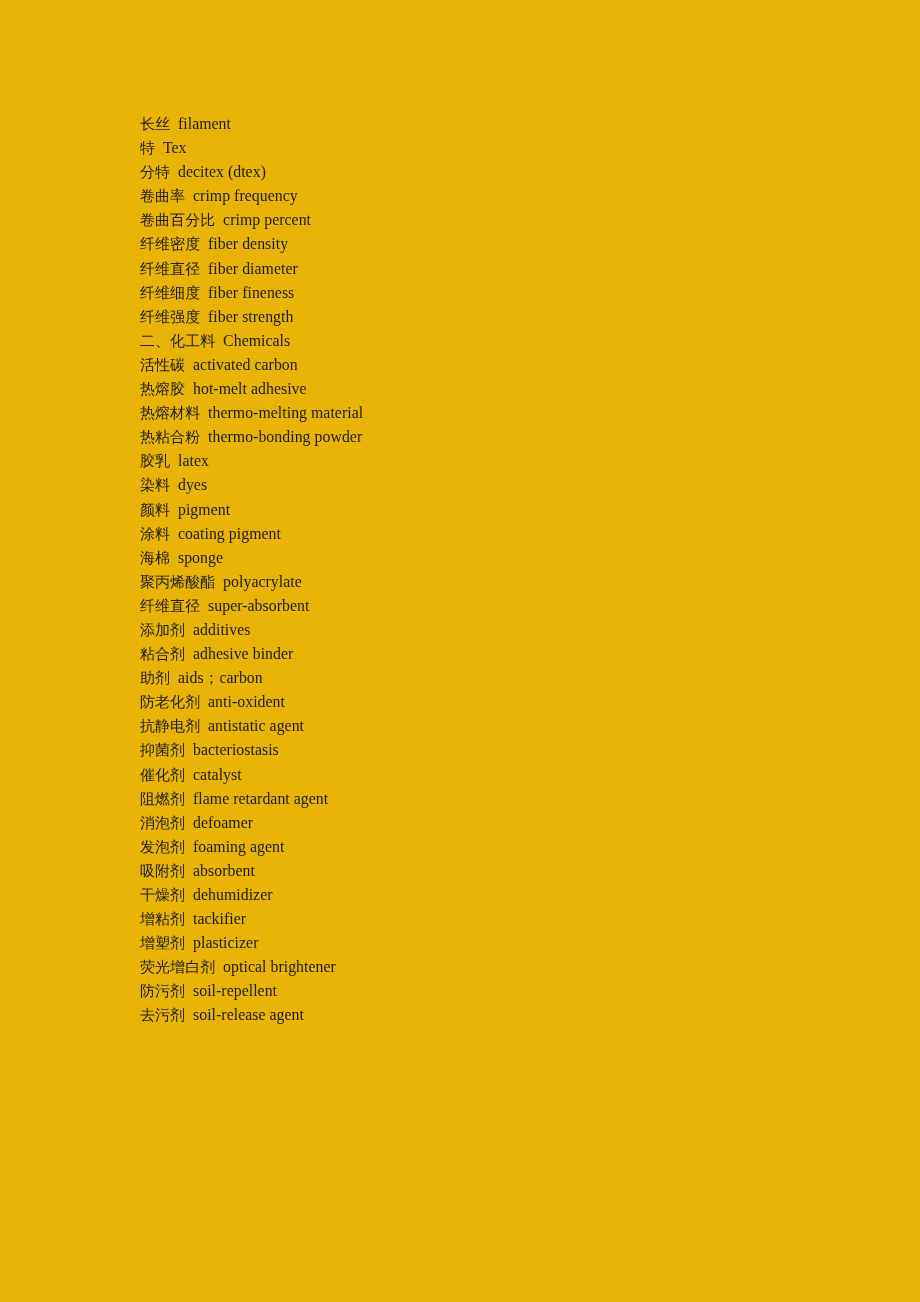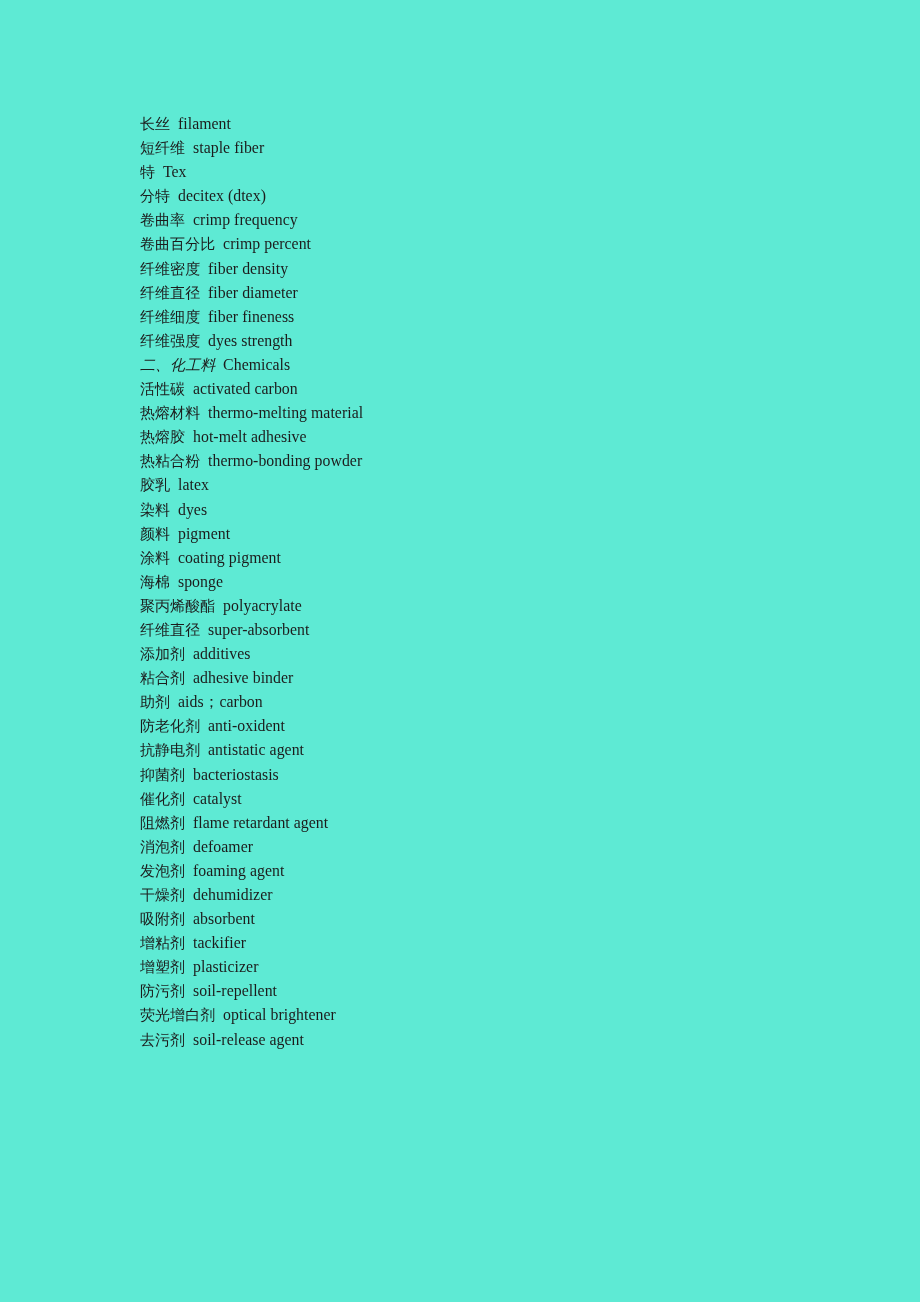--- a/index.html
+++ b/index.html
@@ -13,21 +13,21 @@
     height: 1302px;
     overflow: hidden;
     font-family: "Liberation Serif", "DejaVu Serif", serif;
     color: #1a1a1a;
     -webkit-font-smoothing: antialiased;
   }
   .page {
     position: relative;
     width: 920px;
     height: 1302px;
-    background: #5eead4;
+    background: #eab308;
     box-sizing: border-box;
   }
   .content {
     position: absolute;
     left: 140px;
     top: 112px;
     right: 60px;
   }
   .glossary-list {
     list-style: none;
@@ -44,63 +44,61 @@
   .entry .zh {
     font-family: "DejaVu Sans", "Liberation Sans", sans-serif;
     font-size: 15px;
   }
   .entry .en {
     font-family: "Liberation Serif", "DejaVu Serif", serif;
     font-size: 15.8px;
   }
   .entry.section-heading .zh {
     font-family: "DejaVu Sans", "Liberation Sans", sans-serif;
-    font-style: italic;
   }
 </style>
 </head>
 <body>
 
 <div class="page">
   <div class="content">
     <ul class="glossary-list">
         <li class="entry"><span class="zh">长丝</span>  <span class="en">filament</span></li>
-        <li class="entry"><span class="zh">短纤维</span>  <span class="en">staple fiber</span></li>
         <li class="entry"><span class="zh">特</span>  <span class="en">Tex</span></li>
         <li class="entry"><span class="zh">分特</span>  <span class="en">decitex (dtex)</span></li>
         <li class="entry"><span class="zh">卷曲率</span>  <span class="en">crimp frequency</span></li>
         <li class="entry"><span class="zh">卷曲百分比</span>  <span class="en">crimp percent</span></li>
         <li class="entry"><span class="zh">纤维密度</span>  <span class="en">fiber density</span></li>
         <li class="entry"><span class="zh">纤维直径</span>  <span class="en">fiber diameter</span></li>
         <li class="entry"><span class="zh">纤维细度</span>  <span class="en">fiber fineness</span></li>
-        <li class="entry"><span class="zh">纤维强度</span>  <span class="en">dyes strength</span></li>
+        <li class="entry"><span class="zh">纤维强度</span>  <span class="en">fiber strength</span></li>
         <li class="entry section-heading"><span class="zh">二、化工料</span>  <span class="en">Chemicals</span></li>
         <li class="entry"><span class="zh">活性碳</span>  <span class="en">activated carbon</span></li>
+        <li class="entry"><span class="zh">热熔胶</span>  <span class="en">hot-melt adhesive</span></li>
         <li class="entry"><span class="zh">热熔材料</span>  <span class="en">thermo-melting material</span></li>
-        <li class="entry"><span class="zh">热熔胶</span>  <span class="en">hot-melt adhesive</span></li>
         <li class="entry"><span class="zh">热粘合粉</span>  <span class="en">thermo-bonding powder</span></li>
         <li class="entry"><span class="zh">胶乳</span>  <span class="en">latex</span></li>
         <li class="entry"><span class="zh">染料</span>  <span class="en">dyes</span></li>
         <li class="entry"><span class="zh">颜料</span>  <span class="en">pigment</span></li>
         <li class="entry"><span class="zh">涂料</span>  <span class="en">coating pigment</span></li>
         <li class="entry"><span class="zh">海棉</span>  <span class="en">sponge</span></li>
         <li class="entry"><span class="zh">聚丙烯酸酯</span>  <span class="en">polyacrylate</span></li>
         <li class="entry"><span class="zh">纤维直径</span>  <span class="en">super-absorbent</span></li>
         <li class="entry"><span class="zh">添加剂</span>  <span class="en">additives</span></li>
         <li class="entry"><span class="zh">粘合剂</span>  <span class="en">adhesive binder</span></li>
         <li class="entry"><span class="zh">助剂</span>  <span class="en">aids；carbon</span></li>
         <li class="entry"><span class="zh">防老化剂</span>  <span class="en">anti-oxident</span></li>
         <li class="entry"><span class="zh">抗静电剂</span>  <span class="en">antistatic agent</span></li>
         <li class="entry"><span class="zh">抑菌剂</span>  <span class="en">bacteriostasis</span></li>
         <li class="entry"><span class="zh">催化剂</span>  <span class="en">catalyst</span></li>
         <li class="entry"><span class="zh">阻燃剂</span>  <span class="en">flame retardant agent</span></li>
         <li class="entry"><span class="zh">消泡剂</span>  <span class="en">defoamer</span></li>
         <li class="entry"><span class="zh">发泡剂</span>  <span class="en">foaming agent</span></li>
+        <li class="entry"><span class="zh">吸附剂</span>  <span class="en">absorbent</span></li>
         <li class="entry"><span class="zh">干燥剂</span>  <span class="en">dehumidizer</span></li>
-        <li class="entry"><span class="zh">吸附剂</span>  <span class="en">absorbent</span></li>
         <li class="entry"><span class="zh">增粘剂</span>  <span class="en">tackifier</span></li>
         <li class="entry"><span class="zh">增塑剂</span>  <span class="en">plasticizer</span></li>
+        <li class="entry"><span class="zh">荧光增白剂</span>  <span class="en">optical brightener</span></li>
         <li class="entry"><span class="zh">防污剂</span>  <span class="en">soil-repellent</span></li>
-        <li class="entry"><span class="zh">荧光增白剂</span>  <span class="en">optical brightener</span></li>
         <li class="entry"><span class="zh">去污剂</span>  <span class="en">soil-release agent</span></li>
       </ul>
   </div>
 </div>
 
 </body></html>

